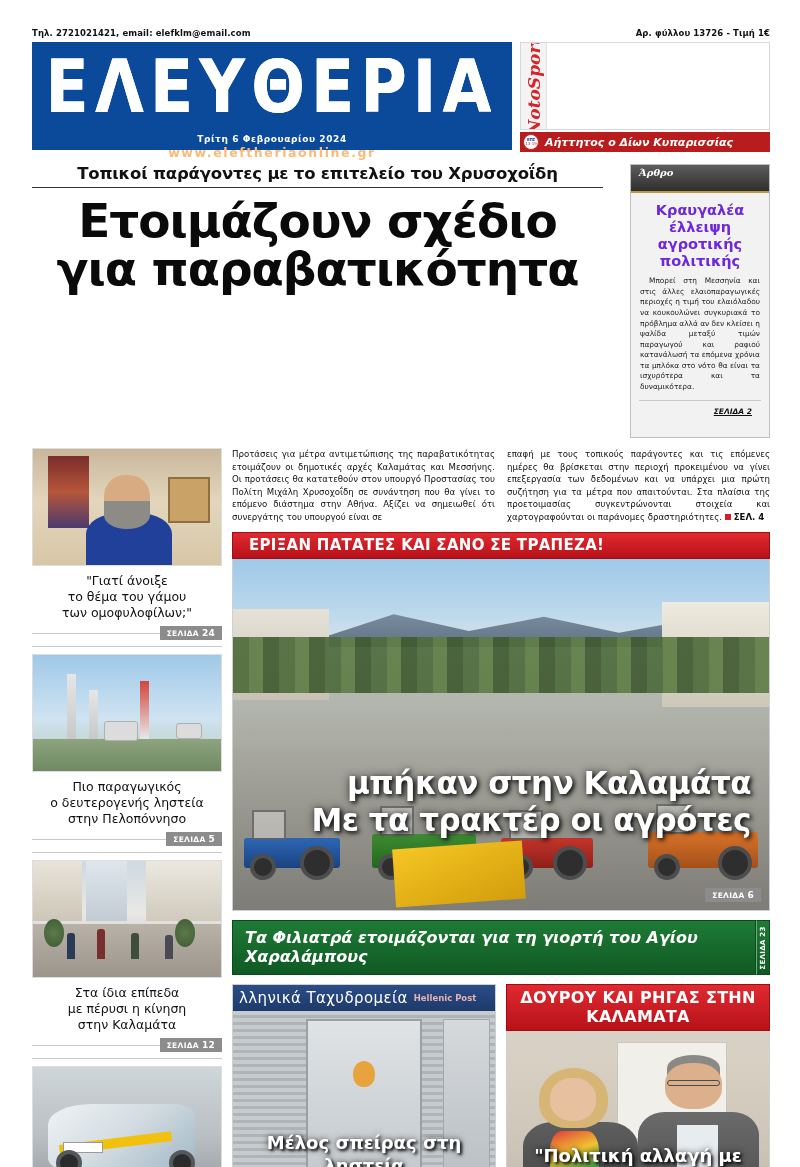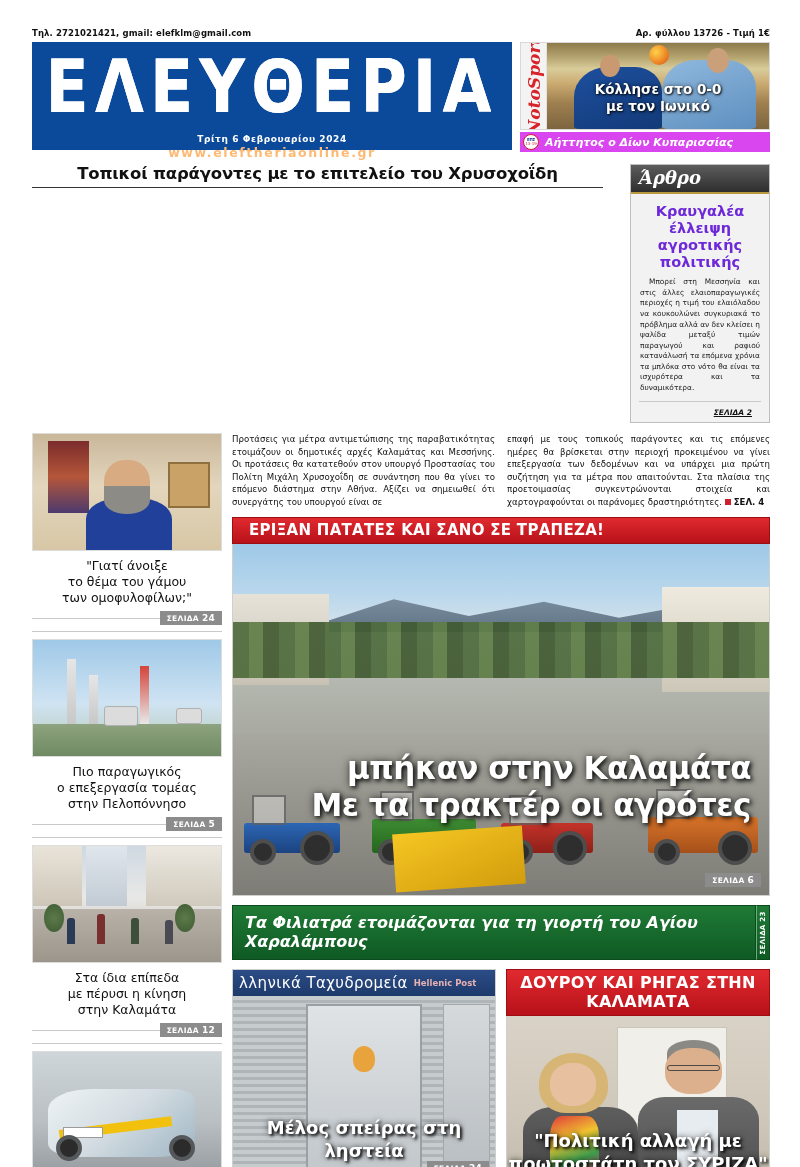--- a/index.html
+++ b/index.html
@@ -89,21 +89,21 @@
     position: absolute; left: 46%; top: 2%; width: 20px; height: 20px; border-radius: 50%;
     background: radial-gradient(circle at 35% 35%, #ffd24a, #e8761f 70%, #c0480f);
   }
   .sport-photo .cap {
     position: absolute; left: 0; right: 0; top: 44%;
     text-align: center; color: #fff; font-weight: bold; font-size: 13.5px;
     line-height: 1.25; text-shadow: 1px 1px 2px rgba(0,0,0,.85), 0 0 4px rgba(0,0,0,.6);
     font-family: "DejaVu Sans", sans-serif;
   }
   .sport-bottom {
-    height: 20px; background: #d946ef; margin-top: 2px;
+    height: 20px; background: #b91c1c; margin-top: 2px;
     display: flex; align-items: center; gap: 6px; padding-left: 3px;
   }
   .eps-logo {
     width: 16px; height: 16px; border-radius: 50%;
     background: #fff; border: 1.4px solid #cf1f2d;
     display: flex; flex-direction: column; align-items: center; justify-content: center;
     line-height: 1; color: #1b3f8f; flex: none;
   }
   .eps-logo b { font-size: 4px; letter-spacing: -.2px; }
   .eps-logo i { font-size: 4px; font-style: normal; color:#cf1f2d; }
@@ -124,36 +124,36 @@
     font-size: 47px; line-height: 1.03; letter-spacing: -1px;
     margin-top: 9px;
   }
 
   
   .artbox { width: 140px; border: 1px solid #bfbfbf; background: #f2f2f2; }
   .artbox-head {
     background: linear-gradient(180deg,#5d5d5d,#2e2e2e);
     color: #fff; font-style: italic; font-weight: bold;
     font-family: "DejaVu Serif", serif;
-    font-size: 18px; padding: 2px 0 4px 8px;
+    font-size: 10px; padding: 2px 0 13px 8px;
     border-bottom: 2px solid #b99a3f;
   }
   .artbox-title {
     text-align: center; font-weight: bold; font-size: 14.5px;
     line-height: 1.18; padding: 9px 6px 6px; color: #6d28d9;
   }
   .artbox-body {
     font-size: 7.4px; line-height: 1.42; text-align: justify;
     padding: 0 9px 4px; color: #222; text-indent: 9px;
     font-family: "DejaVu Sans", sans-serif;
   }
   .artbox-page {
     text-align: right; font-size: 7.5px; font-weight: bold; font-style: italic;
     padding: 6px 9px 5px; color: #111;
-    border-top: 1px solid #c9c9c9; margin: 4px 8px 0;
+    border-top: 1px solid #c9c9c9; margin: 4px 8px 16px;
     text-decoration: underline;
   }
 
   
   .body-grid { display: flex; gap: 10px; padding: 10px 10px 0 12px; align-items: flex-start; }
 
   .rail { width: 190px; flex: none; }
   .rail-item { border-top: 1px solid #c9c9c9; padding-top: 7px; margin-bottom: 6px; }
   .rail-item:first-child { border-top: none; padding-top: 0; }
   .rail-photo { width: 100%; height: 118px; position: relative; overflow: hidden; border: 1px solid #ddd; }
@@ -364,63 +364,56 @@
   }
   .bbox-cap.elta-cap { bottom: 18px; font-size: 18px; }
   .bbox-pagetag { position: absolute; right: 6px; bottom: 5px; }
 </style>
 </head>
 <body>
 
 <div class="page">
 
   <div class="topbar">
-    <span>Τηλ. 2721021421, gmail: elefklm@gmail.com</span>
+    <span>Τηλ. 2721021421, email: elefklm@email.com</span>
     <span>Αρ. φύλλου 13726 - Τιμή 1€</span>
   </div>
 
   <div class="masthead-row">
 
     <div class="masthead">
       <div class="logo-word">ΕΛΕΥΘΕΡΙΑ</div>
       <div class="date-line">Τρίτη 6 Φεβρουαρίου 2024</div>
       <div class="site-line">www.eleftheriaonline.gr</div>
     </div>
 
     <div class="sportbox">
       <div class="sport-top">
         <div class="sport-label">
           <span>NotoSport</span>
         </div>
-        <div class="sport-photo">
-          <div class="p-blue"></div>
-          <div class="p-skyblue"></div>
-          <div class="head-a"></div>
-          <div class="head-b"></div>
-          <div class="ball"></div>
-          <div class="cap">
-            <div>Κόλλησε στο 0-0</div>
-            <div>με τον Ιωνικό</div>
-          </div>
-        </div>
       </div>
       <div class="sport-bottom">
         <div class="eps-logo">
           <b>ΕΠΣ</b>
           <i>13-19</i>
         </div>
         <div class="txt">Αήττητος ο Δίων Κυπαρισσίας</div>
       </div>
     </div>
 
   </div>
 
   <div class="headline-wrap">
     <div class="headline-main">
       <div class="kicker">Τοπικοί παράγοντες με το επιτελείο του Χρυσοχοΐδη</div>
+      <div class="bigtitle">
+        <div>Ετοιμάζουν σχέδιο</div>
+        <div>για παραβατικότητα</div>
+      </div>
     </div>
 
     <div class="artbox">
       <div class="artbox-head">Άρθρο</div>
       <div class="artbox-title">Κραυγαλέα έλλειψη αγροτικής πολιτικής</div>
       <div class="artbox-body">Μπορεί στη Μεσσηνία και στις άλλες ελαιοπαραγωγικές περιοχές η τιμή του ελαιόλαδου να κουκουλώνει συγκυριακά το πρόβλημα αλλά αν δεν κλείσει η ψαλίδα μεταξύ τιμών παραγωγού και ραφιού κατανάλωσή τα επόμενα χρόνια τα μπλόκα στο νότο θα είναι τα ισχυρότερα και τα δυναμικότερα.</div>
       <div class="artbox-page">ΣΕΛΙΔΑ 2</div>
     </div>
   </div>
 
@@ -454,21 +447,21 @@
         <div class="rail-photo ph-industry">
           <div class="ground"></div>
           <div class="stack s1"></div>
           <div class="stack s2"></div>
           <div class="stack s3"></div>
           <div class="tank t1"></div>
           <div class="tank t2"></div>
         </div>
         <div class="rail-cap">
           <div>Πιο παραγωγικός</div>
-          <div>ο επεξεργασία τομέας</div>
+          <div>ο δευτερογενής ληστεία</div>
           <div>στην Πελοπόννησο</div>
         </div>
         <div class="rail-tagrow">
           <div class="rail-tagline"></div>
           <div class="pagetag">
             <span>ΣΕΛΙΔΑ</span>
             <b>5</b>
           </div>
         </div>
       </div>

